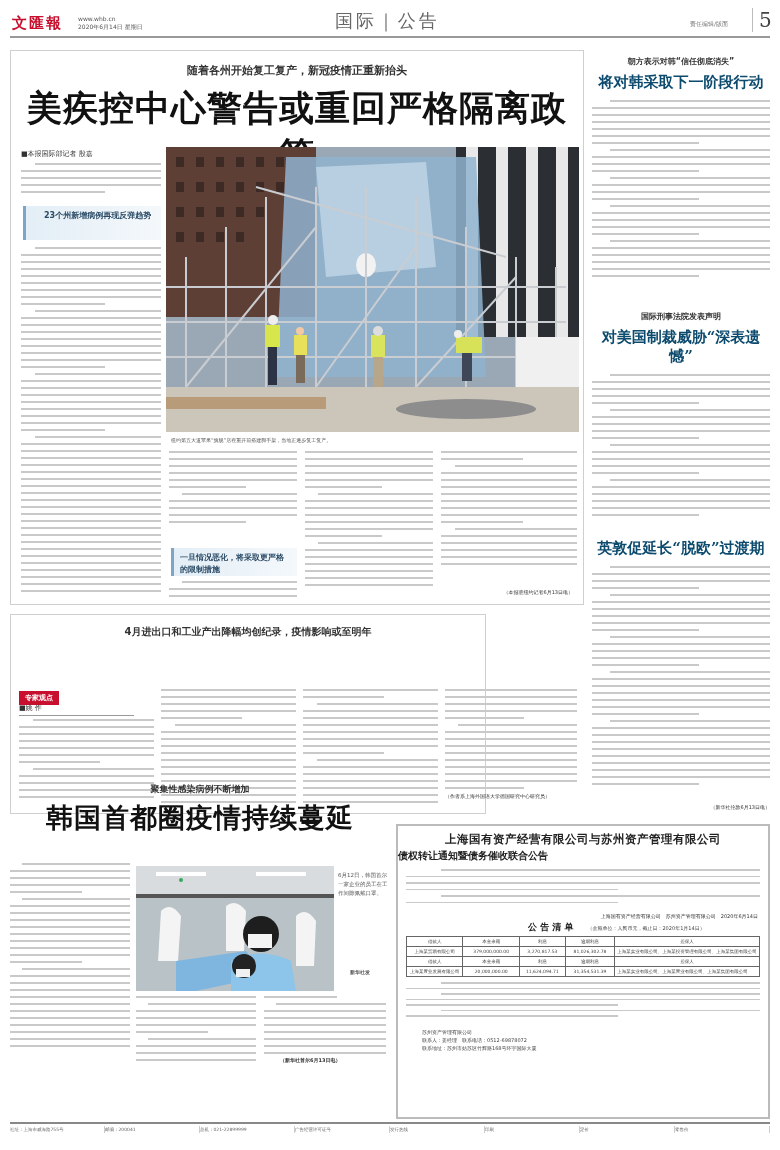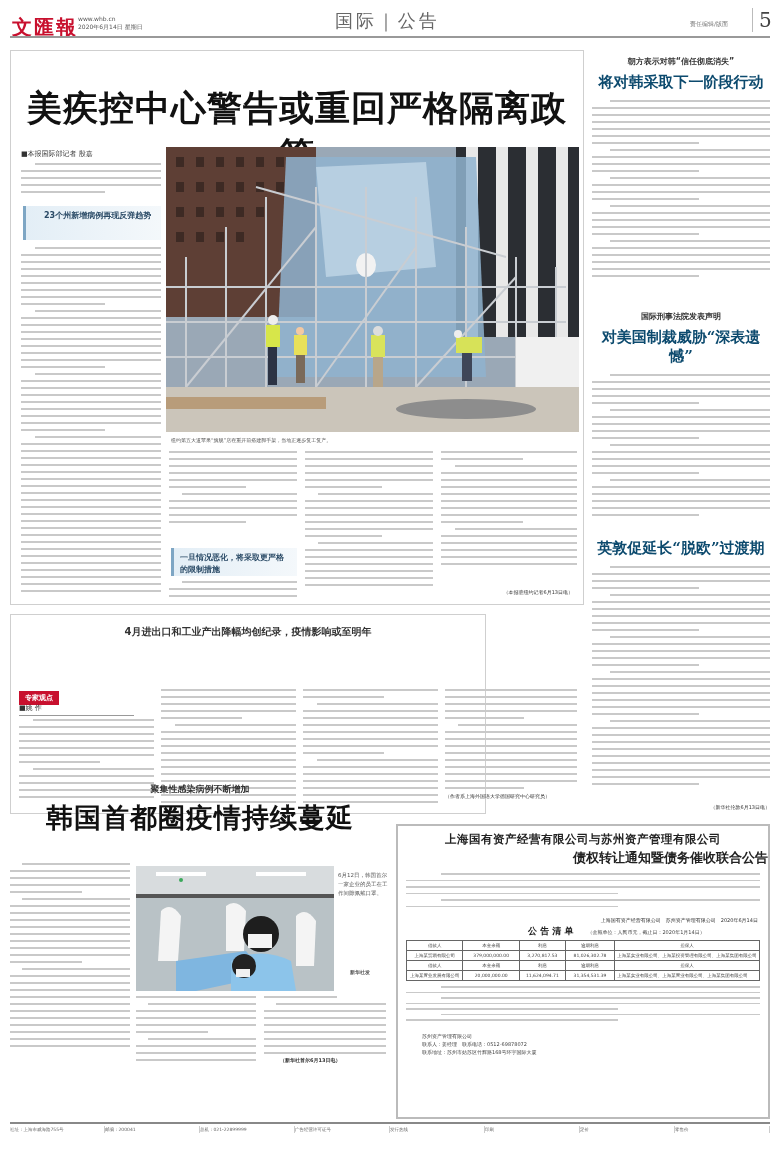--- a/index.html
+++ b/index.html
@@ -1,18 +1,18 @@
 <!DOCTYPE html>
 <html><head>
 <meta charset="utf-8">
 <style>
   * { box-sizing: border-box; margin: 0; padding: 0; }
   body { width: 780px; height: 1150px; background: #ffffff; font-family: "DejaVu Serif", serif; color: #222; position: relative; overflow: hidden; }
   .abs { position: absolute; }
-  .masthead-logo { left: 12px; top: 14px; font-size: 20px; font-weight: bold; color: #c8102e; letter-spacing: 2px; }
+  .masthead-logo { left: 12px; top: 14px; font-size: 15px; font-weight: bold; color: #c8102e; letter-spacing: 2px; }
   .masthead-meta { left: 78px; top: 15px; font-size: 6px; color: #555; line-height: 8px; font-family: "DejaVu Sans", sans-serif; }
   .section-title { left: 335px; top: 9px; font-size: 18px; color: #666; letter-spacing: 3px; font-family: "DejaVu Sans", sans-serif; }
   .page-label { left: 690px; top: 20px; font-size: 6px; color: #777; font-family: "DejaVu Sans", sans-serif; }
   .page-num { left: 752px; top: 8px; font-size: 20px; color: #444; border-left: 1px solid #bbb; padding-left: 6px; }
   .rule { left: 10px; top: 36px; width: 760px; height: 2px; background: #999; }
   .box { border: 1px solid #cfcfcf; background: #fff; }
   .kicker { text-align: center; font-family: "DejaVu Sans", sans-serif; font-weight: bold; color: #333; }
   .headline { text-align: center; font-weight: bold; color: #111; letter-spacing: 1px; }
   .textblock { overflow: hidden; }
   .line { height: 2px; background: #c9c9c9; margin-bottom: 5px; }
@@ -38,20 +38,21 @@
 <div class="abs masthead-meta">
   <div>www.whb.cn</div>
   <div>2020年6月14日 星期日</div>
 </div>
 <div class="abs section-title">国际｜公告</div>
 <div class="abs page-label">责任编辑/版面</div>
 <div class="abs page-num">5</div>
 <div class="abs rule"></div>
 
 <div class="abs box" style="left:10px; top:50px; width:574px; height:555px;">
+  <div class="kicker" style="position:absolute; left:0; top:12px; width:100%; font-size:11px;">随着各州开始复工复产，新冠疫情正重新抬头</div>
   <div class="headline" style="position:absolute; left:0; top:34px; width:100%; font-size:35px;">美疾控中心警告或重回严格隔离政策</div>
   <div style="position:absolute; left:10px; top:98px; font-size:7px; font-family:'DejaVu Sans',sans-serif; color:#333;">■本报国际部记者 殷嘉</div>
   <div class="textblock" style="position:absolute; left:10px; top:112px; width:140px; height:40px;">
     <div class="line indent"></div>
       <div class="line"></div>
       <div class="line"></div>
       <div class="line"></div>
       <div class="line short"></div>
   </div>
   <div class="pullquote" style="position:absolute; left:12px; top:155px; width:138px; height:34px;padding-left:18px;">23个州新增病例再现反弹趋势</div>
@@ -492,21 +493,21 @@
       <div class="line"></div>
       <div class="line"></div>
       <div class="line"></div>
       <div class="line"></div>
   </div>
   <div style="position:absolute; left:270px; top:276px; font-size:5px; font-family:'DejaVu Sans',sans-serif; font-weight:bold; color:#333;">（新华社首尔6月13日电）</div>
 </div>
 
 <div class="abs box" style="left:396px; top:824px; width:374px; height:295px; border:2px solid #bbb;">
   <div style="text-align:center; font-size:11.5px; font-weight:bold; font-family:'DejaVu Sans',sans-serif; color:#222; margin-top:6px; letter-spacing:0.5px;">上海国有资产经营有限公司与苏州资产管理有限公司</div>
-  <div style="text-align:right; font-size:13px; font-weight:bold; font-family:Liberation Mono, monospace; color:#222; margin-top:2px;">债权转让通知暨债务催收联合公告</div>
+  <div style="text-align:left; font-size:10px; font-weight:bold; font-family:Liberation Mono, monospace; color:#222; margin-top:2px;">债权转让通知暨债务催收联合公告</div>
   <div class="textblock" style="margin:6px 8px 0; height:42px;">
     <div class="line indent" style="height:1.5px;"></div>
       <div class="line" style="height:1.5px;"></div>
       <div class="line" style="height:1.5px;"></div>
       <div class="line short" style="height:1.5px;"></div>
     <div class="line indent" style="height:1.5px;"></div>
       <div class="line short" style="height:1.5px;"></div>
   </div>
   <div style="text-align:right; font-size:5px; font-family:'DejaVu Sans',sans-serif; margin:2px 10px 0; color:#333;">上海国有资产经营有限公司　苏州资产管理有限公司　2020年6月14日</div>
   <div style="display:flex; align-items:baseline; margin:2px 10px 2px 130px;">

